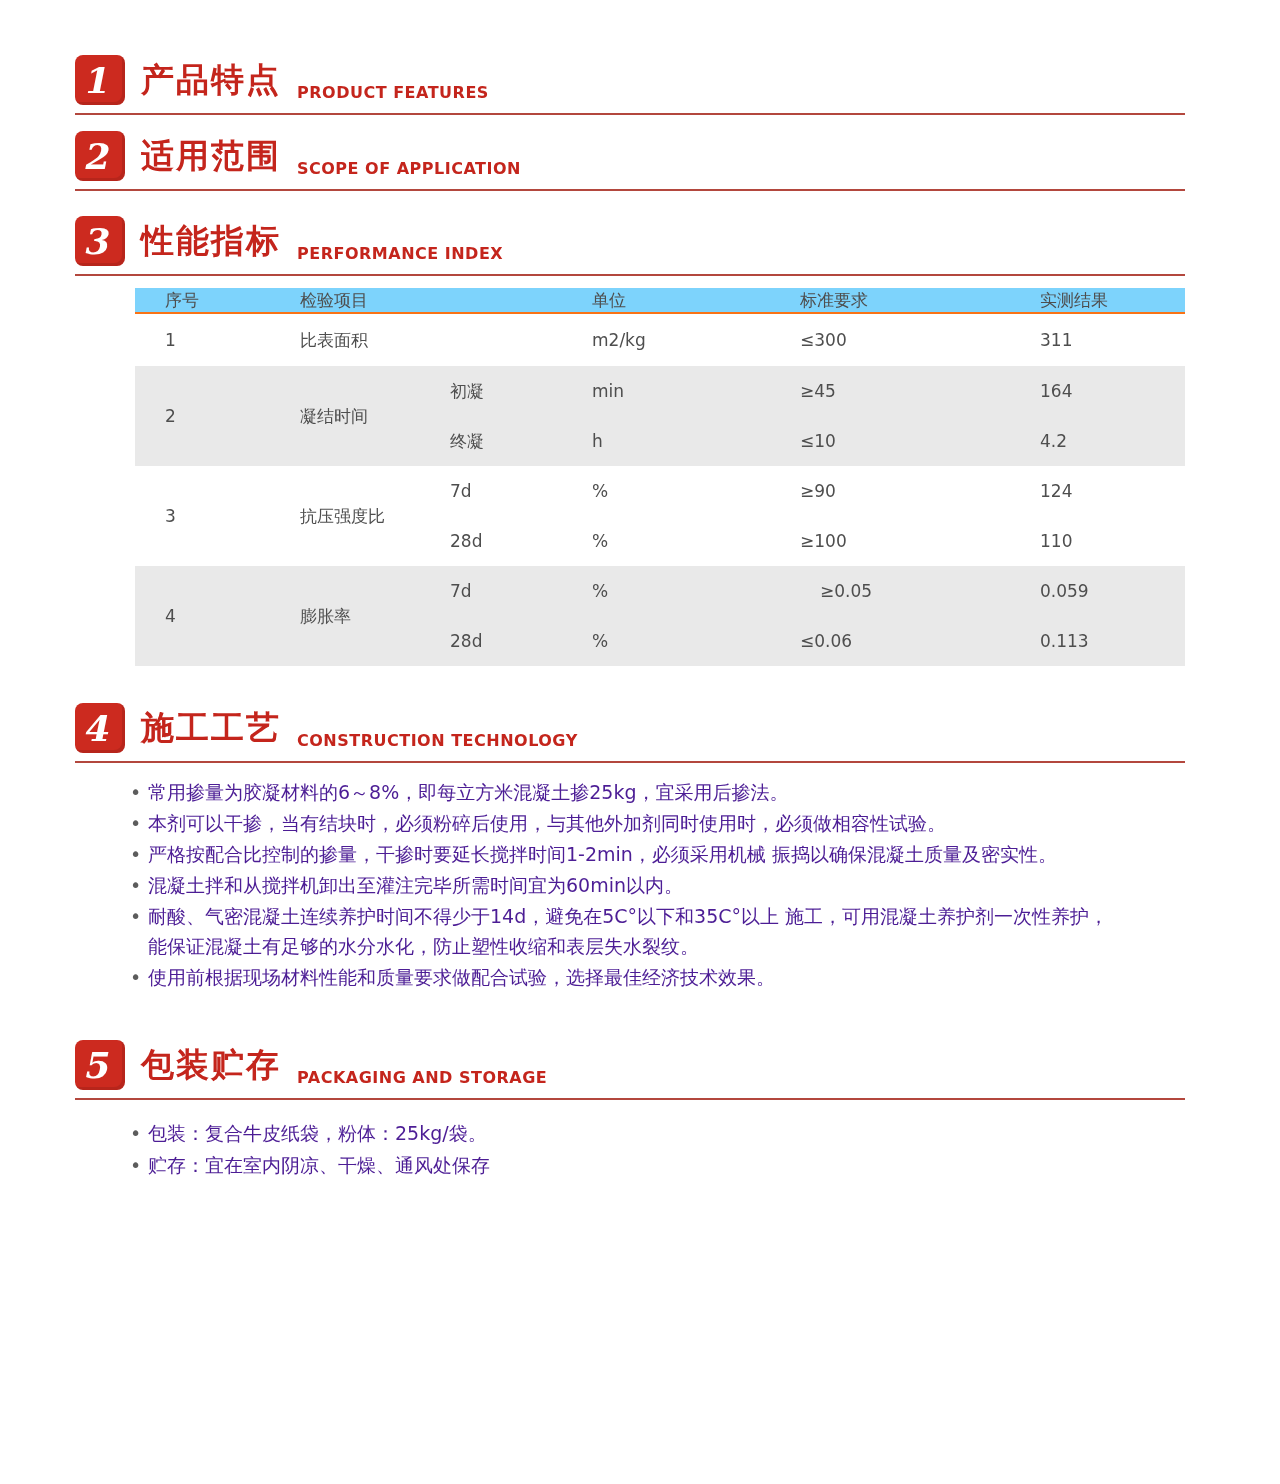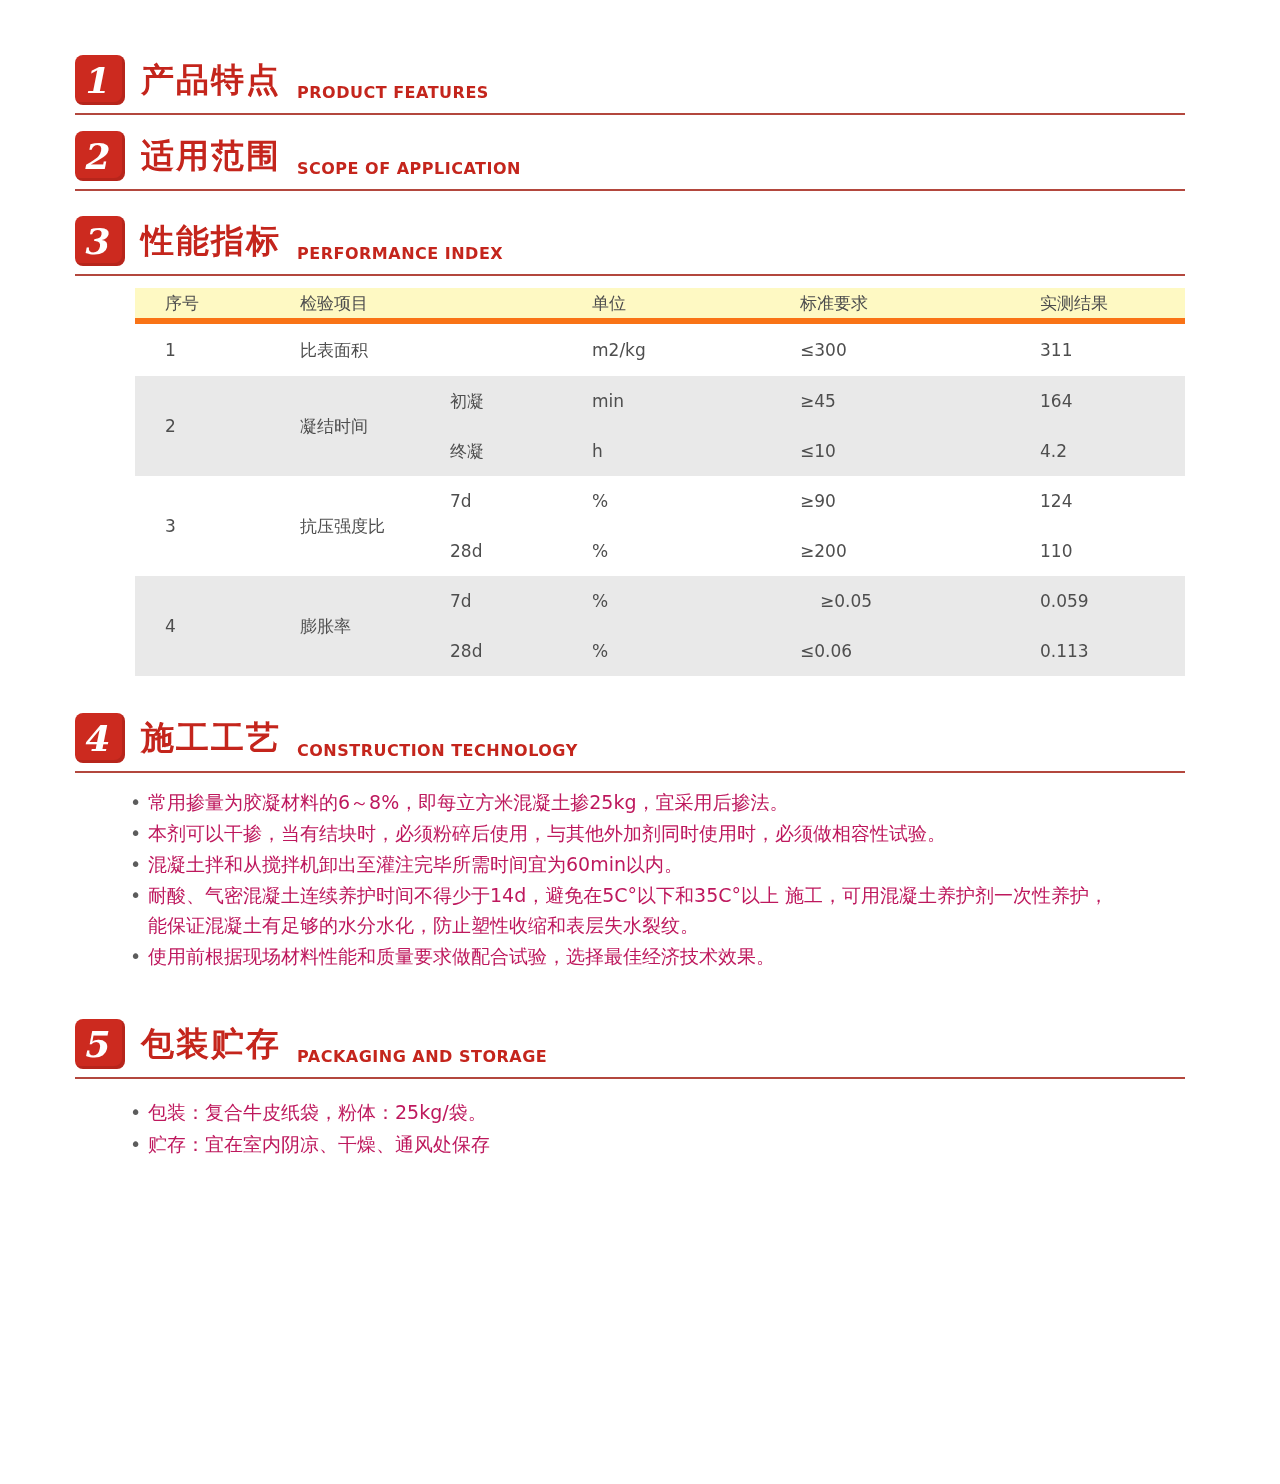--- a/index.html
+++ b/index.html
@@ -74,24 +74,24 @@
   
   .ptable {
     margin: 12px 0 0 135px;
     width: 1050px;
     font-size: 17px;
     color: #4e4e4e;
   }
   .t-head {
     display: grid;
     grid-template-columns: 165px 150px 142px 208px 240px 1fr;
-    height: 36px;
-    align-items: center;
-    background: #fef9c3;
-    border-bottom: 6px solid #f97316;
+    height: 26px;
+    align-items: center;
+    background: #7dd3fc;
+    border-bottom: 2px solid #f97316;
   }
   .t-row {
     display: grid;
     grid-template-columns: 165px 150px 142px 208px 240px 1fr;
     grid-auto-rows: 50px;
     align-items: center;
   }
   .t-row.single { grid-auto-rows: 52px; }
   .t-row.shade { background: #e9e9e9; }
   .th1, .t-no { grid-column: 1; padding-left: 30px; }
@@ -103,21 +103,21 @@
   
   .blist {
     list-style: none;
     margin: 14px 0 0 130px;
   }
   .blist li {
     position: relative;
     padding-left: 18px;
     font-size: 19px;
     line-height: 30px;
-    color: #be185d;
+    color: #4c1d95;
     max-width: 985px;
     margin-bottom: 1px;
   }
   .blist li::before {
     content: "\2022";
     position: absolute;
     left: 0;
     top: 0;
     color: #5c5c5c;
   }
@@ -182,21 +182,21 @@
       </div>
       <div class="t-row">
         <div class="t-no" style="grid-row: 1 / span 2;">3</div>
         <div class="t-item" style="grid-row: 1 / span 2;">抗压强度比</div>
         <div class="t-sub" style="grid-row: 1;">7d</div>
         <div class="t-unit" style="grid-row: 1;">%</div>
         <div class="t-req" style="grid-row: 1;">≥90</div>
         <div class="t-res" style="grid-row: 1;">124</div>
         <div class="t-sub" style="grid-row: 2;">28d</div>
         <div class="t-unit" style="grid-row: 2;">%</div>
-        <div class="t-req" style="grid-row: 2;">≥200</div>
+        <div class="t-req" style="grid-row: 2;">≥100</div>
         <div class="t-res" style="grid-row: 2;">110</div>
       </div>
       <div class="t-row shade">
         <div class="t-no" style="grid-row: 1 / span 2;">4</div>
         <div class="t-item" style="grid-row: 1 / span 2;">膨胀率</div>
         <div class="t-sub" style="grid-row: 1;">7d</div>
         <div class="t-unit" style="grid-row: 1;">%</div>
         <div class="t-req" style="grid-row: 1; margin-left: 20px;">≥0.05</div>
         <div class="t-res" style="grid-row: 1;">0.059</div>
         <div class="t-sub" style="grid-row: 2;">28d</div>
@@ -209,20 +209,21 @@
   <header class="sec sec4">
     <div class="badge">
       <span>4</span>
     </div>
     <h2 class="cn">施工工艺</h2>
     <span class="en">CONSTRUCTION TECHNOLOGY</span>
   </header>
   <ul class="blist">
       <li>常用掺量为胶凝材料的6～8%，即每立方米混凝土掺25kg，宜采用后掺法。</li>
       <li>本剂可以干掺，当有结块时，必须粉碎后使用，与其他外加剂同时使用时，必须做相容性试验。</li>
+      <li>严格按配合比控制的掺量，干掺时要延长搅拌时间1-2min，必须采用机械 振捣以确保混凝土质量及密实性。</li>
       <li>混凝土拌和从搅拌机卸出至灌注完毕所需时间宜为60min以内。</li>
       <li>耐酸、气密混凝土连续养护时间不得少于14d，避免在5C°以下和35C°以上 施工，可用混凝土养护剂一次性养护，能保证混凝土有足够的水分水化，防止塑性收缩和表层失水裂纹。</li>
       <li>使用前根据现场材料性能和质量要求做配合试验，选择最佳经济技术效果。</li>
     </ul>
 
   <header class="sec sec5">
     <div class="badge">
       <span>5</span>
     </div>
     <h2 class="cn">包装贮存</h2>

